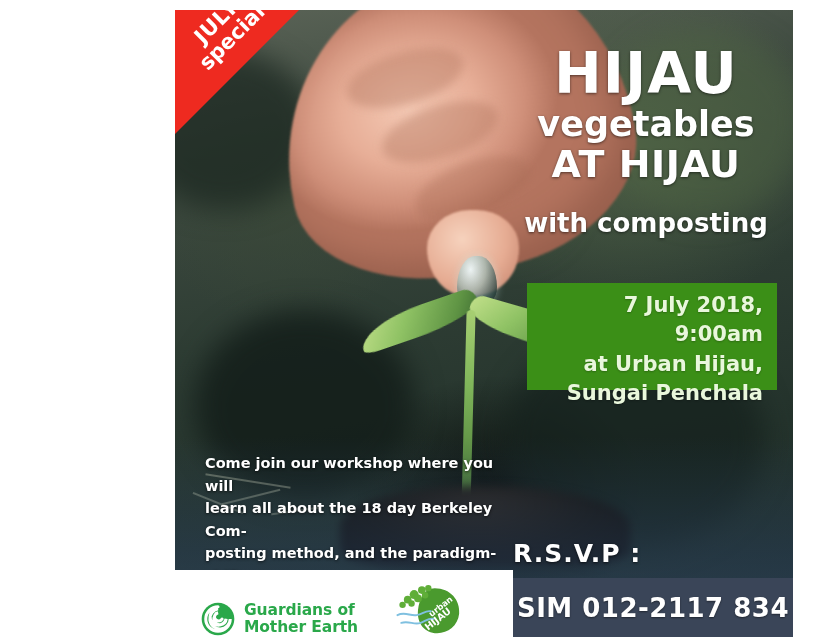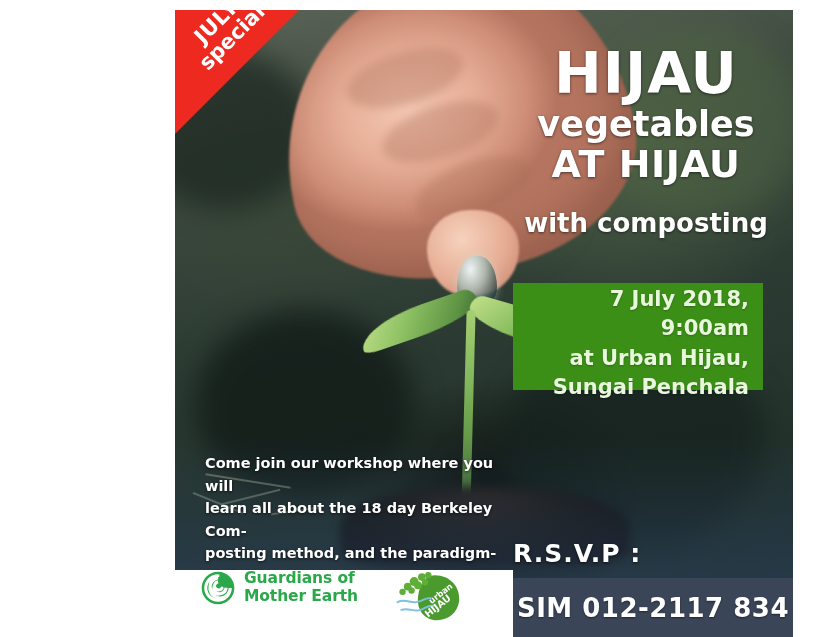--- a/index.html
+++ b/index.html
@@ -207,28 +207,28 @@
     display: block;
     font-size: 26px;
     line-height: 1.2;
     font-weight: bold;
     margin-top: 22px;
   }
 
   
   #date-banner {
     position: absolute;
-    left: 338px;
+    left: 352px;
     top: 273px;
     width: 250px;
     height: 107px;
     background: #3b8f17;
     color: #e9f7dc;
     box-sizing: border-box;
-    padding: 2px 14px 0 10px;
+    padding: 8px 14px 0 10px;
     text-align: right;
   }
   #date-banner span {
     display: block;
     font-size: 21px;
     line-height: 1.40;
     font-weight: bold;
     text-shadow: 0 1px 2px rgba(0,0,0,.25);
   }
 
@@ -308,21 +308,21 @@
 
   
   #logo-strip {
     position: absolute;
     left: 0;
     bottom: 0;
     width: 338px;
     height: 67px;
     background: #ffffff;
     display: flex;
-    align-items: flex-start;
+    align-items: flex-end;
   }
   #gme-logo {
     display: flex;
     align-items: center;
     margin-left: 26px;
   }
   #gme-mark {
     width: 34px; height: 34px;
     flex: none;
   }

